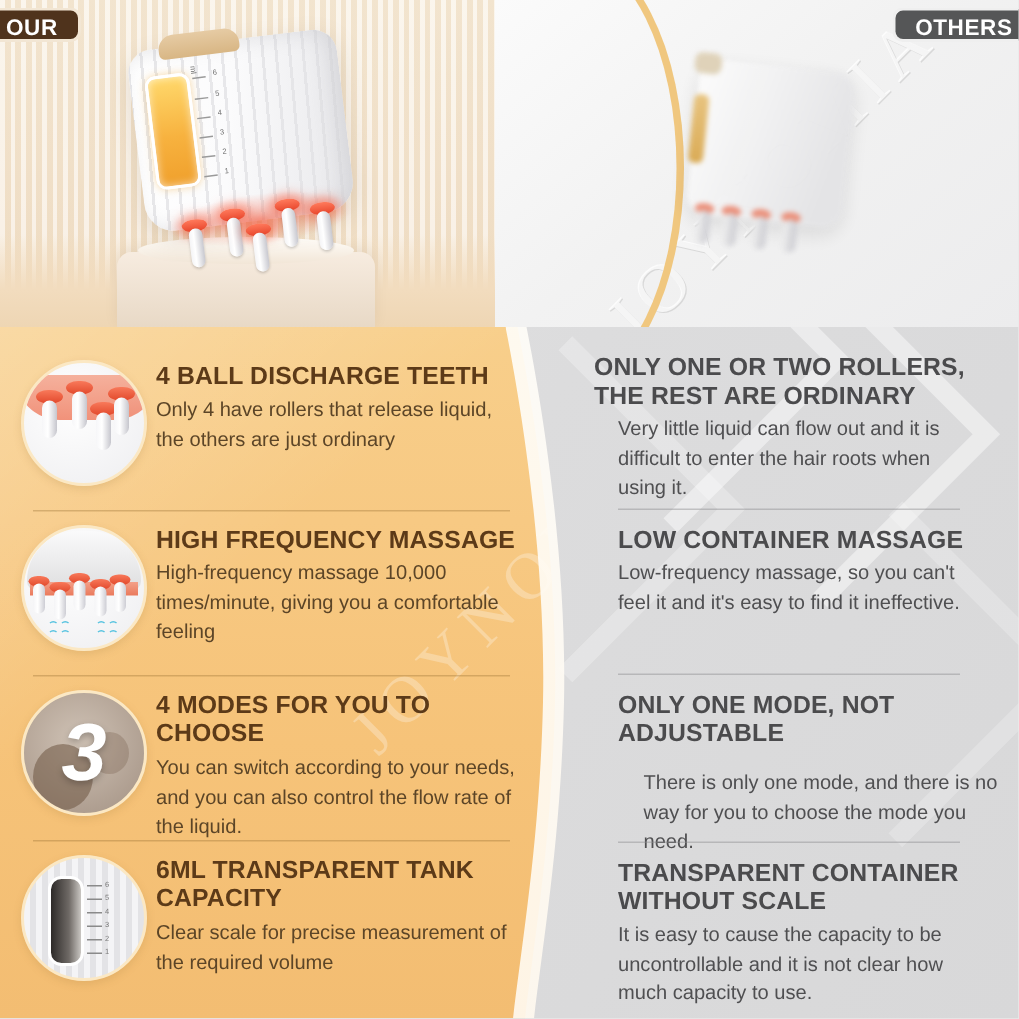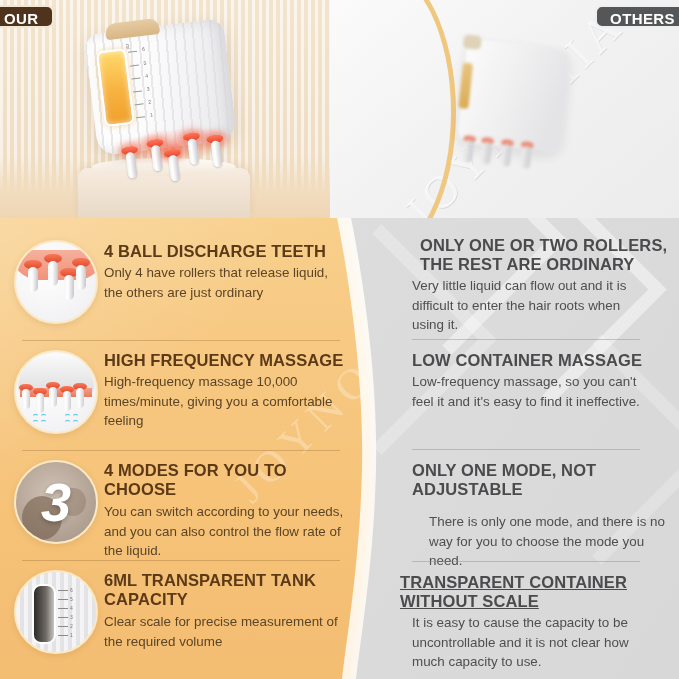--- a/index.html
+++ b/index.html
@@ -442,36 +442,36 @@
           </div>
         </div>
         <div class="txt h-left" style="left:104px;top:353px;width:240px;">6ML TRANSPARENT TANK CAPACITY</div>
         <div class="txt p-left" style="left:104px;top:394px;width:248px;">Clear scale for precise measurement of the required volume</div>
       </div>
     </div>
 
     <div class="rows-right">
 
       <div class="row">
-        <div class="txt h-right" style="left:28px;top:18px;width:250px;">ONLY ONE OR TWO ROLLERS, THE REST ARE ORDINARY</div>
+        <div class="txt h-right" style="left:4px;top:18px;width:250px;">ONLY ONE OR TWO ROLLERS, THE REST ARE ORDINARY</div>
         <div class="txt p-right" style="left:20px;top:58px;width:240px;">Very little liquid can flow out and it is difficult to enter the hair roots when using it.</div>
         <div class="rowline r" style="left:20px;top:121px;width:228px;"></div>
       </div>
 
       <div class="row">
         <div class="txt h-right" style="left:20px;top:133px;width:255px;">LOW CONTAINER MASSAGE</div>
         <div class="txt p-right" style="left:20px;top:154px;width:240px;">Low-frequency massage, so you can't feel it and it's easy to find it ineffective.</div>
         <div class="rowline r" style="left:20px;top:231px;width:228px;"></div>
       </div>
 
       <div class="row">
         <div class="txt h-right" style="left:20px;top:243px;width:230px;">ONLY ONE MODE, NOT ADJUSTABLE</div>
         <div class="txt p-right" style="left:20px;top:294px;width:240px;margin-left:17px;">There is only one mode, and there is no way for you to choose the mode you need.</div>
         <div class="rowline r" style="left:20px;top:343px;width:228px;"></div>
       </div>
 
       <div class="row">
-        <div class="txt h-right" style="left:8px;top:355px;width:250px;text-decoration:underline;">TRANSPARENT CONTAINER WITHOUT SCALE</div>
+        <div class="txt h-right" style="left:20px;top:355px;width:250px;">TRANSPARENT CONTAINER WITHOUT SCALE</div>
         <div class="txt p-right" style="left:20px;top:395px;width:240px;">It is easy to cause the capacity to be uncontrollable and it is not clear how much capacity to use.</div>
       </div>
     </div>
   </div>
 </div>
 
 </body></html>

